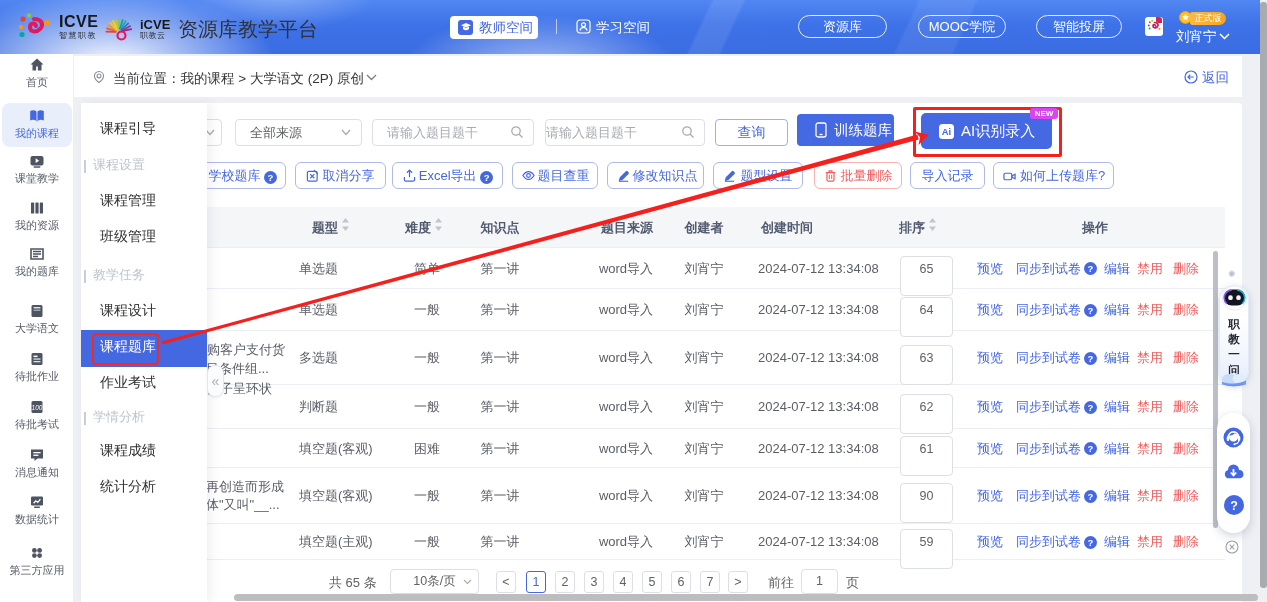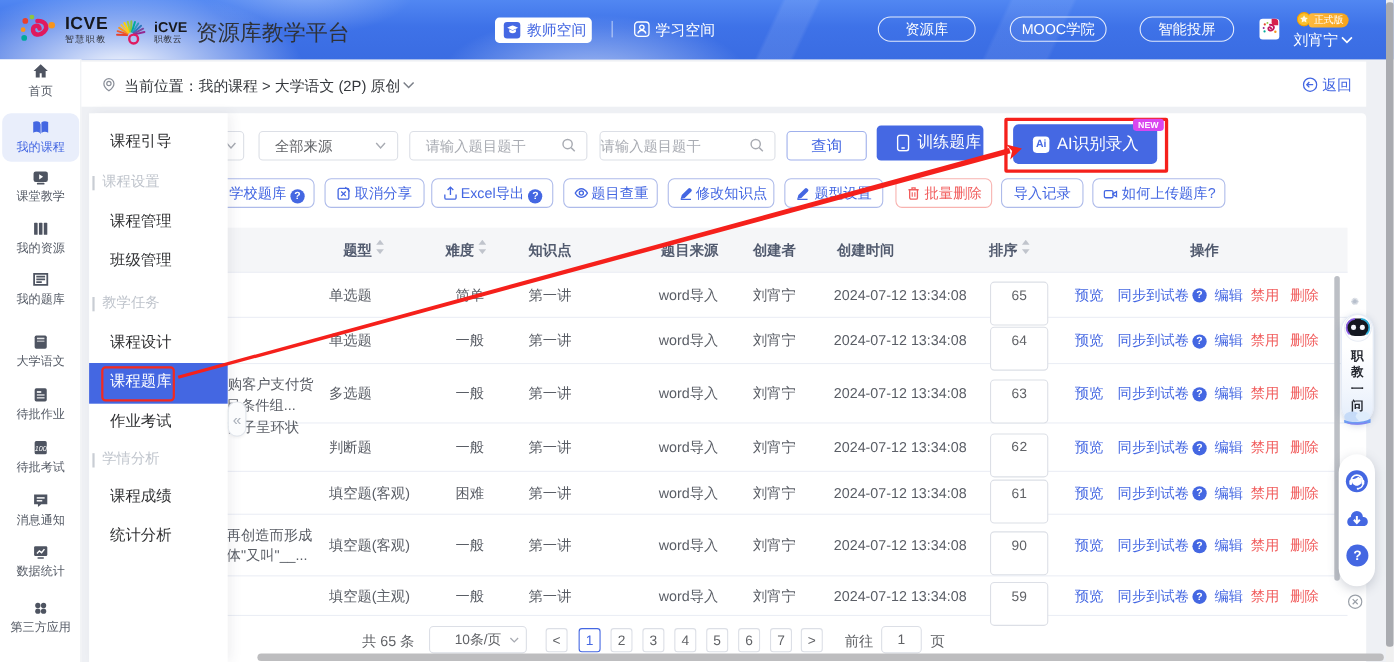--- a/index.html
+++ b/index.html
@@ -348,21 +348,21 @@
 <div class="op r" style="left:1137px;top:331px;height:54px;line-height:54px;">禁用</div>
 <div class="op r" style="left:1173px;top:331px;height:54px;line-height:54px;">删除</div>
 <div style="position:absolute;left:84px;top:385px;width:1141px;height:44px;border-bottom:1px solid #ebeef5;"></div>
 <div class="tfrag" style="left:207px;top:380px;">分子呈环状</div>
 <div class="tc" style="left:299px;top:385px;width:130px;height:44px;line-height:44px;text-align:left;">判断题</div>
 <div class="tc" style="left:387px;top:385px;width:80px;height:44px;line-height:44px;">一般</div>
 <div class="tc" style="left:460px;top:385px;width:80px;height:44px;line-height:44px;">第一讲</div>
 <div class="tc" style="left:576px;top:385px;width:100px;height:44px;line-height:44px;">word导入</div>
 <div class="tc" style="left:664px;top:385px;width:80px;height:44px;line-height:44px;">刘宵宁</div>
 <div class="tc" style="left:758px;top:385px;width:150px;height:44px;line-height:44px;text-align:left;">2024-07-12 13:34:08</div>
-<div class="sortbox" style="left:900px;top:394px;font-family:Liberation Mono, monospace;">62</div>
+<div class="sortbox" style="left:900px;top:394px;">62</div>
 <div class="op b" style="left:977px;top:385px;height:44px;line-height:44px;">预览</div>
 <div class="op b" style="left:1016px;top:385px;height:44px;line-height:44px;">同步到试卷</div>
 <div class="qmark" style="left:1084px;top:401px;">?</div>
 <div class="op b" style="left:1104px;top:385px;height:44px;line-height:44px;">编辑</div>
 <div class="op r" style="left:1137px;top:385px;height:44px;line-height:44px;">禁用</div>
 <div class="op r" style="left:1173px;top:385px;height:44px;line-height:44px;">删除</div>
 <div style="position:absolute;left:84px;top:429px;width:1141px;height:39px;border-bottom:1px solid #ebeef5;"></div>
 <div class="tc" style="left:299px;top:429px;width:130px;height:39px;line-height:39px;text-align:left;">填空题(客观)</div>
 <div class="tc" style="left:387px;top:429px;width:80px;height:39px;line-height:39px;">困难</div>
 <div class="tc" style="left:460px;top:429px;width:80px;height:39px;line-height:39px;">第一讲</div>

